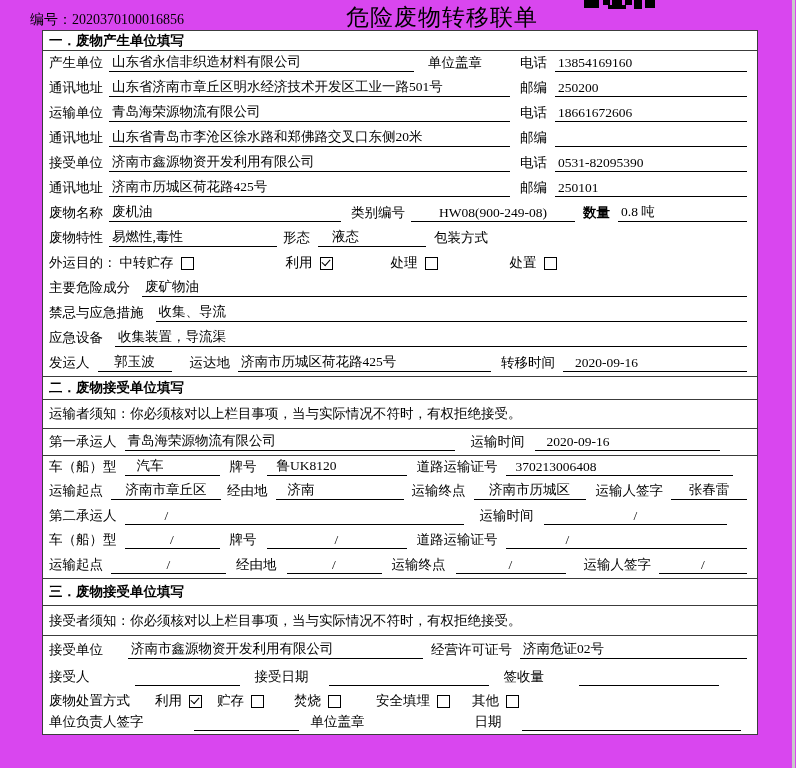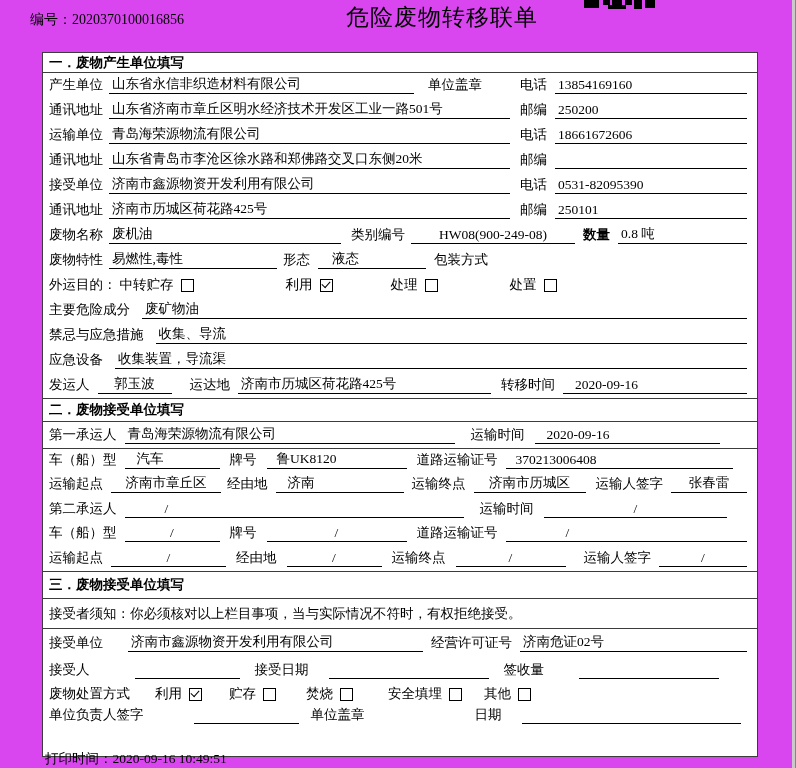--- a/index.html
+++ b/index.html
@@ -2,21 +2,21 @@
 <html><head>
 <meta charset="utf-8">
 <style>
   html,body{margin:0;padding:0;background:#ffffff;}
   body{width:796px;height:768px;font-family:"Liberation Serif","DejaVu Serif",serif;color:#000;}
   .page{position:relative;width:796px;height:768px;overflow:hidden;background:#d946ef;}
   .serial{position:absolute;left:30px;top:11px;font-size:14px;white-space:nowrap;}
   .doc-title{position:absolute;left:132px;top:2px;width:620px;text-align:center;font-size:23px;font-weight:normal;letter-spacing:1px;}
   .qr{position:absolute;left:584px;top:0;}
   .scan-edge{position:absolute;right:1px;top:0;width:3px;height:768px;background:#c9c9c9;}
-  .tbl{position:absolute;left:42px;top:52px;width:716px;height:705px;border:1.5px solid #3c3c3c;box-sizing:border-box;display:flex;flex-direction:column;background:#fff;}
+  .tbl{position:absolute;left:42px;top:30px;width:716px;height:705px;border:1.5px solid #3c3c3c;box-sizing:border-box;display:flex;flex-direction:column;background:#fff;}
   .sec{font-weight:bold;font-size:13.5px;display:flex;align-items:center;padding:0 6px;border-bottom:1.5px solid #3c3c3c;box-sizing:border-box;flex-shrink:0;}
   .bt{border-top:1.5px solid #3c3c3c;}
   .bb{border-bottom:1.5px solid #3c3c3c;}
   .row{display:flex;align-items:flex-end;padding:0 10px 4px 6px;font-size:13.5px;box-sizing:border-box;flex-shrink:0;white-space:nowrap;}
   .rowc{display:flex;align-items:center;padding:0 10px 0 6px;font-size:13.5px;box-sizing:border-box;flex-shrink:0;white-space:nowrap;}
   .lbl{white-space:nowrap;flex-shrink:0;}
   .fld{border-bottom:1px solid #000;padding:0 3px;white-space:nowrap;box-sizing:border-box;overflow:hidden;}
   .grow{flex:1 1 auto;}
   .c{text-align:center;font-family:Liberation Serif, serif;}
   .h20{height:20px}.h24{height:24px}.h25{height:25px}.h27{height:27px}.h28{height:28px}.h29{height:29px}.h30{height:30px}.h21{height:21px}
@@ -152,20 +152,23 @@
       <span class="lbl" style="margin-left:18px;">运达地</span>
       <span class="fld" style="width:253px;margin-left:8px;">济南市历城区荷花路425号</span>
       <span class="lbl" style="margin-left:10px;">转移时间</span>
       <span class="fld" style="flex:1;margin-left:8px;padding-left:12px;">2020-09-16</span>
     </div>
 
     <div class="sec bt h24">
         <span>二．废物接受单位填写</span>
       </div>
 
+    <div class="rowc bb h29">
+      <span>运输者须知：你必须核对以上栏目事项，当与实际情况不符时，有权拒绝接受。</span>
+    </div>
 
     <div class="row bb h27">
       <span class="lbl">第一承运人</span>
       <span class="fld" style="width:330px;margin-left:8px;">青岛海荣源物流有限公司</span>
       <span class="lbl" style="margin-left:16px;">运输时间</span>
       <span class="fld" style="width:185px;margin-left:10px;margin-right:22px;padding-left:12px;">2020-09-16</span>
     </div>
 
     <div class="row h24">
       <span class="lbl">车（船）型</span>
@@ -237,21 +240,21 @@
       <span class="lbl" style="margin-left:15px;">签收量</span>
       <span class="fld" style="width:140px;margin-left:35px;margin-right:16px;"></span>
     </div>
 
     <div class="row h24">
       <span class="lbl">废物处置方式</span>
       <span class="opt" style="margin-left:25px;">
         <span>利用</span>
         <span class="cb checked"></span>
       </span>
-      <span class="opt" style="margin-left:27px;">
+      <span class="opt" style="margin-left:15px;">
         <span>贮存</span>
         <span class="cb"></span>
       </span>
       <span class="opt" style="margin-left:30px;">
         <span>焚烧</span>
         <span class="cb"></span>
       </span>
       <span class="opt" style="margin-left:35px;">
         <span>安全填埋</span>
         <span class="cb"></span>
@@ -265,16 +268,15 @@
     <div class="row h21">
       <span class="lbl">单位负责人签字</span>
       <span class="fld" style="width:105px;margin-left:50px;"></span>
       <span class="lbl" style="margin-left:12px;">单位盖章</span>
       <span class="lbl" style="margin-left:110px;">日期</span>
       <span class="fld grow" style="margin-left:20px;margin-right:6px;"></span>
     </div>
 
   </div>
 
-  <div class="print-time"><span>打印时间：</span><span>2020-09-16 10:49:51</span></div>
 
   <div class="scan-edge"></div>
 </div>
 
 </body></html>

